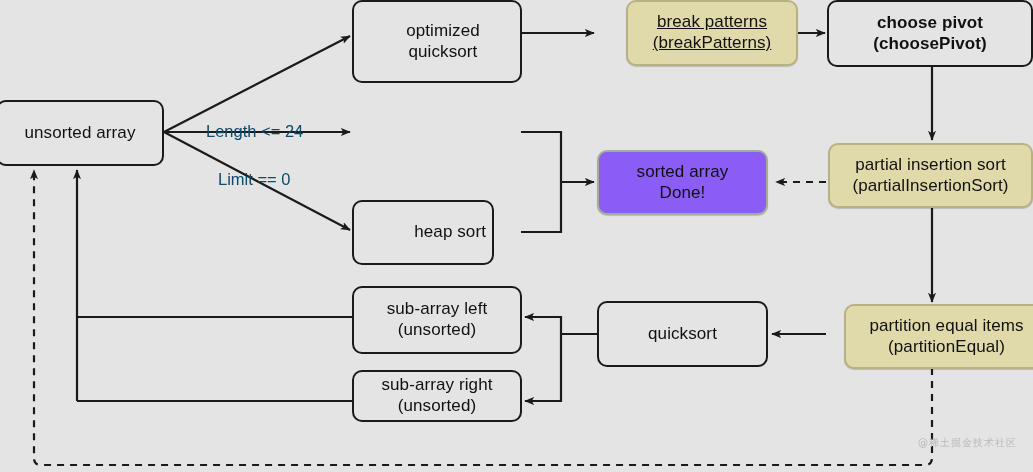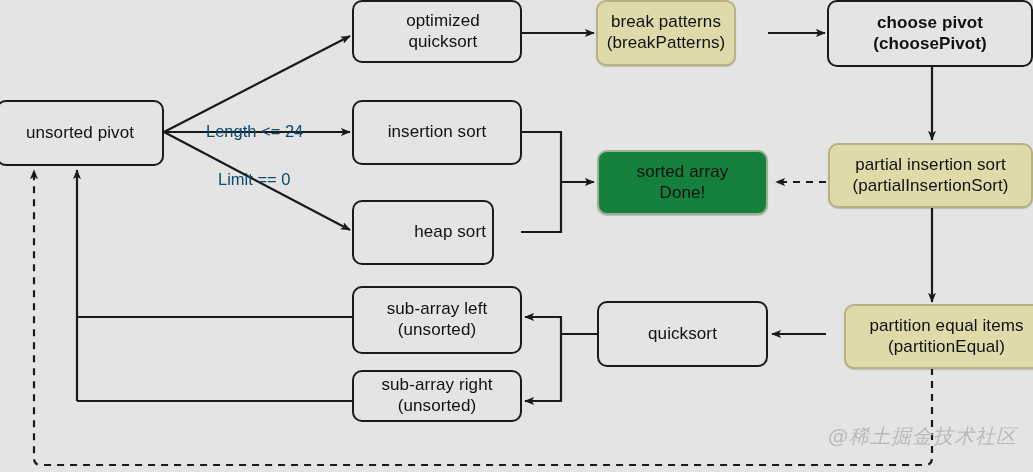--- a/index.html
+++ b/index.html
@@ -38,21 +38,21 @@
     letter-spacing: 0.1px;
     z-index: 3;
   }
   .node.tan {
     background: #e0daab;
     border-color: #b8b283;
     border-width: 2px;
     box-shadow: 0 1px 1px rgba(0,0,0,0.18);
   }
   .node.green {
-    background: #15803d;
+    background: #8b5cf6;
     border-color: #9fb094;
     border-width: 2px;
     box-shadow: 0 1px 1px rgba(0,0,0,0.18);
   }
   .node .nlabel {
     display: block;
     padding: 0 6px;
     white-space: pre-line;
   }
   .edge-label {
@@ -60,26 +60,25 @@
     font-size: 16.5px;
     color: #0c4a6e;
     white-space: nowrap;
     z-index: 4;
     background: transparent;
   }
   .watermark {
     position: absolute;
     right: 16px;
     bottom: 22px;
-    font-size: 20px;
+    font-size: 10px;
     color: #b9b9b9;
     letter-spacing: 1px;
     z-index: 5;
     font-family: "DejaVu Sans", sans-serif;
-    font-style: italic;
   }
 </style>
 </head>
 <body>
 
 <div id="canvas">
 
   <svg id="edges" viewBox="0 0 1033 472">
     <defs>
       <marker id="arrow" markerWidth="11" markerHeight="11" refX="9.2" refY="4" orient="auto" markerUnits="userSpaceOnUse">
@@ -120,41 +119,38 @@
 
     <g stroke="#1a1a1a" stroke-width="2.2" fill="none" stroke-dasharray="7 6">
 
       <path d="M826,182 L776,182" marker-end="url(#arrow)"></path>
 
       <path d="M932,368 L932,458 Q932,465 925,465 L41,465 Q34,465 34,458 L34,170" marker-end="url(#arrow)"></path>
     </g>
   </svg>
 
   <div class="node" style="left:-4px; top:100px; width:168px; height:66px;">
-    <span class="nlabel">unsorted pivot</span>
+    <span class="nlabel">unsorted array</span>
   </div>
 
-  <div class="node" style="left:352px; top:0px; width:170px; height:63px;padding-left:12px;">
+  <div class="node" style="left:352px; top:0px; width:170px; height:83px;padding-left:12px;">
     <span class="nlabel">optimized
 quicksort</span>
   </div>
 
-  <div class="node tan" style="left:596px; top:0px; width:140px; height:66px;">
+  <div class="node tan" style="left:626px; top:0px; width:172px; height:66px;text-decoration:underline;">
     <span class="nlabel">break patterns
 (breakPatterns)</span>
   </div>
 
   <div class="node" style="left:827px; top:0px; width:206px; height:67px;font-weight:bold;">
     <span class="nlabel">choose pivot
 (choosePivot)</span>
   </div>
 
-  <div class="node" style="left:352px; top:100px; width:170px; height:65px;">
-    <span class="nlabel">insertion sort</span>
-  </div>
 
   <div class="node" style="left:352px; top:200px; width:142px; height:65px;justify-content:flex-end;">
     <span class="nlabel">heap sort</span>
   </div>
 
   <div class="node green" style="left:597px; top:150px; width:171px; height:65px;">
     <span class="nlabel">sorted array
 Done!</span>
   </div>
 

